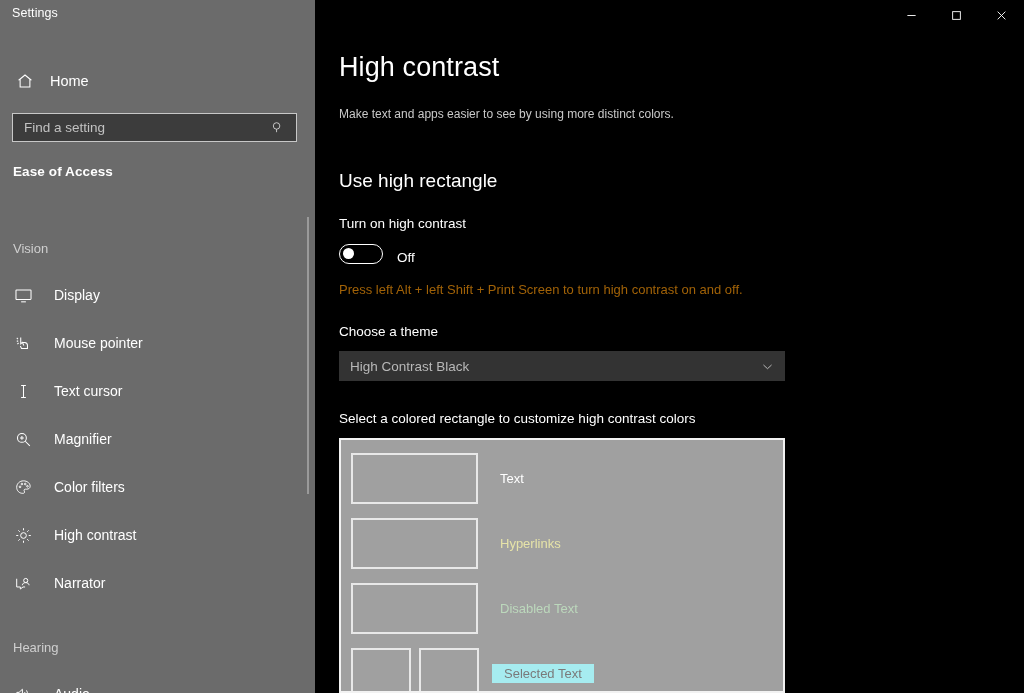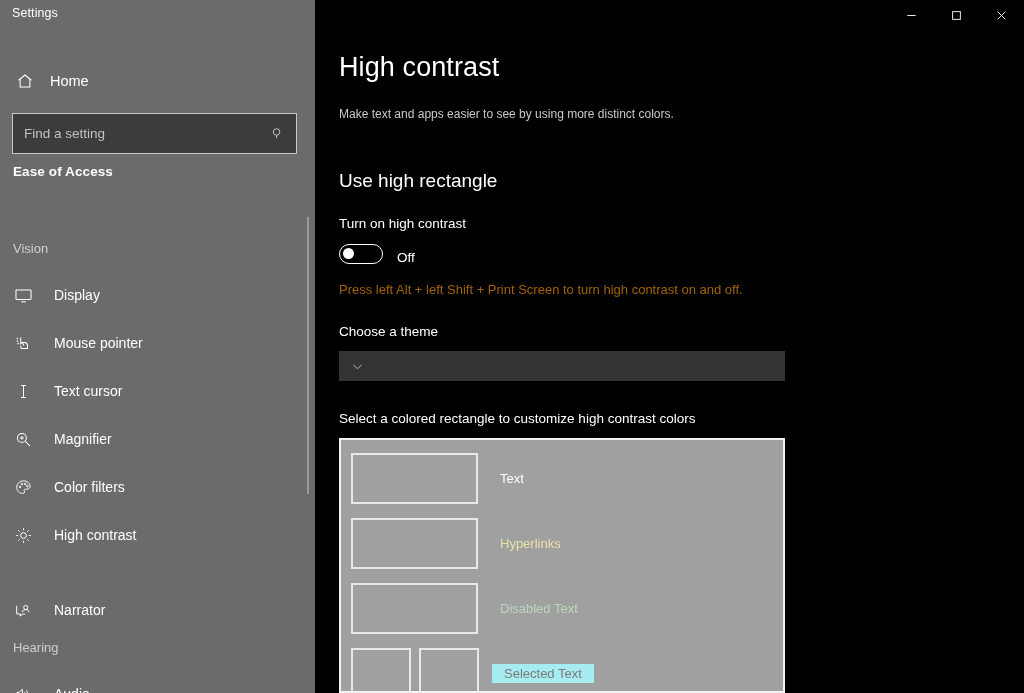--- a/index.html
+++ b/index.html
@@ -51,21 +51,21 @@
     position: absolute; left: 10px; top: 53px;
     width: 280px; height: 32px;
     display: flex; align-items: center; gap: 16px;
     padding-left: 6px;
   }
   .home-row .ico { width: 18px; height: 18px; color: #ffffff; display:block; }
   .home-row .lbl { font-size: 14.5px; color: #ffffff; }
 
   .searchbox {
     position: absolute; left: 12px; top: 101px;
-    width: 285px; height: 41px;
+    width: 285px; height: 29px;
     background: #3c3c3c;
     border: 1px solid #c8c8c8;
     display: flex; align-items: center;
   }
   .searchbox input {
     flex: 1; height: 100%;
     background: transparent; border: none; outline: none;
     font-family: "Liberation Sans", sans-serif;
     font-size: 13.5px; color: #d6d6d6;
     padding: 0 8px 0 11px;
@@ -287,21 +287,21 @@
           <svg viewBox="0 0 24 24" width="19" height="19" fill="none" stroke="currentColor" stroke-width="1.25">
             <circle cx="12" cy="12" r="3.6"></circle>
             <path d="M12 2.8 V5.4 M12 18.6 V21.2 M2.8 12 H5.4 M18.6 12 H21.2
                      M5.5 5.5 L7.3 7.3 M16.7 16.7 L18.5 18.5
                      M18.5 5.5 L16.7 7.3 M7.3 16.7 L5.5 18.5"></path>
           </svg>
         </span>
         <span class="lbl">High contrast</span>
       </div>
 
-      <div class="nav-item" style="top:578px">
+      <div class="nav-item" style="top:551px">
         <span class="ico">
           <svg viewBox="0 0 24 24" width="19" height="19" fill="none" stroke="currentColor" stroke-width="1.25">
             <path d="M3.4 6 V16.4 H8 L8 19 L11.4 16.4 H14"></path>
             <circle cx="14.8" cy="8.2" r="2.6"></circle>
             <path d="M10.6 14.2 C10.6 12 12.5 10.9 14.8 10.9 C17.1 10.9 19 12 19 14.2"></path>
           </svg>
         </span>
         <span class="lbl">Narrator</span>
       </div>
 
@@ -333,20 +333,21 @@
       <span class="toggle">
         <span class="knob"></span>
       </span>
       <span class="toggle-state">Off</span>
     </div>
 
     <div class="hint">Press left Alt + left Shift + Print Screen to turn high contrast on and off.</div>
 
     <div class="theme-label">Choose a theme</div>
     <div class="combo">
+      <span class="val">High Contrast Black</span>
       <span class="chev">
         <svg viewBox="0 0 24 24" width="15" height="15" fill="none" stroke="currentColor" stroke-width="1.35">
           <path d="M5.5 9.5 L12 15.5 L18.5 9.5"></path>
         </svg>
       </span>
     </div>
 
     <div class="rect-label">Select a colored rectangle to customize high contrast colors</div>
 
     <div class="color-panel">

